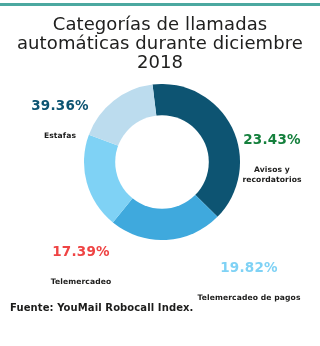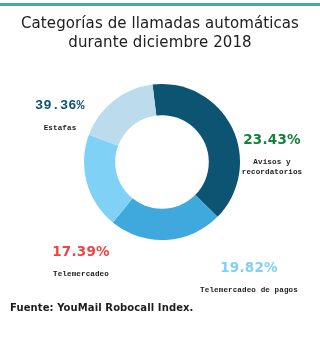--- a/index.html
+++ b/index.html
@@ -27,21 +27,21 @@
     width: 320px;
     height: 3px;
     background: #4ba8a0;
   }
   .title {
     position: absolute;
     top: 14px;
     left: 14px;
     width: 292px;
     text-align: center;
-    font-size: 15px;
+    font-size: 18px;
     line-height: 19px;
     font-weight: 400;
     color: #20201f;
     letter-spacing: 0.1px;
   }
   .chart-wrap {
     position: absolute;
     left: 0;
     top: 0;
     width: 320px;
@@ -65,23 +65,22 @@
     line-height: 15px;
     letter-spacing: 0.2px;
     display: block;
   }
   .callout .cat {
     font-size: 7.6px;
     font-weight: 700;
     line-height: 10px;
     color: #1c1c1b;
     display: block;
-    margin-top: 10px;
+    margin-top: 18px;
     letter-spacing: 0.1px;
-    font-family: Liberation Mono, monospace;
   }
   
   #callout-0 { left: 8px;  top: 98px;  width: 104px; }
   #callout-1 { left: 226px; top: 124px; width: 92px; }
   #callout-2 { left: 178px; top: 260px; width: 142px; }
   #callout-3 { left: 16px;  top: 244px; width: 130px; }
 
   .source {
     position: absolute;
     left: 10px;
@@ -107,21 +106,21 @@
           <path d="M 78 78 L 68.49419121439851 0.5814001719768811 A 78 78 0 0 1 133.44618911167424 132.86091607868445 Z" fill="#0d5472"></path>
           <path d="M 78 78 L 133.44618911167424 132.86091607868445 A 78 78 0 0 1 28.866473167059908 138.5796710205392 Z" fill="#3fa9dd"></path>
           <path d="M 78 78 L 28.866473167059908 138.5796710205392 A 78 78 0 0 1 4.890106874063008 50.81648427605306 Z" fill="#7fd2f5"></path>
           <path d="M 78 78 L 4.890106874063008 50.81648427605306 A 78 78 0 0 1 68.49419121439853 0.5814001719768811 Z" fill="#bcdcee"></path>
         </g>
       <circle cx="78" cy="78" r="46.8" fill="#ffffff"></circle>
     </svg>
   </div>
 
   <div class="callout" id="callout-0">
-    <span class="pct" style="color: rgb(13, 84, 114); font-family: Liberation Mono, monospace;">39.36%</span>
+    <span class="pct" style="color: rgb(13, 84, 114);">39.36%</span>
     <span class="cat">Estafas</span>
   </div>
 
   <div class="callout" id="callout-1">
     <span class="pct" style="color: #15803d; margin-top: 8px;">23.43%</span>
     <span class="cat">Avisos y recordatorios</span>
   </div>
 
   <div class="callout" id="callout-2">
     <span class="pct" style="color: rgb(127, 210, 245);">19.82%</span>

